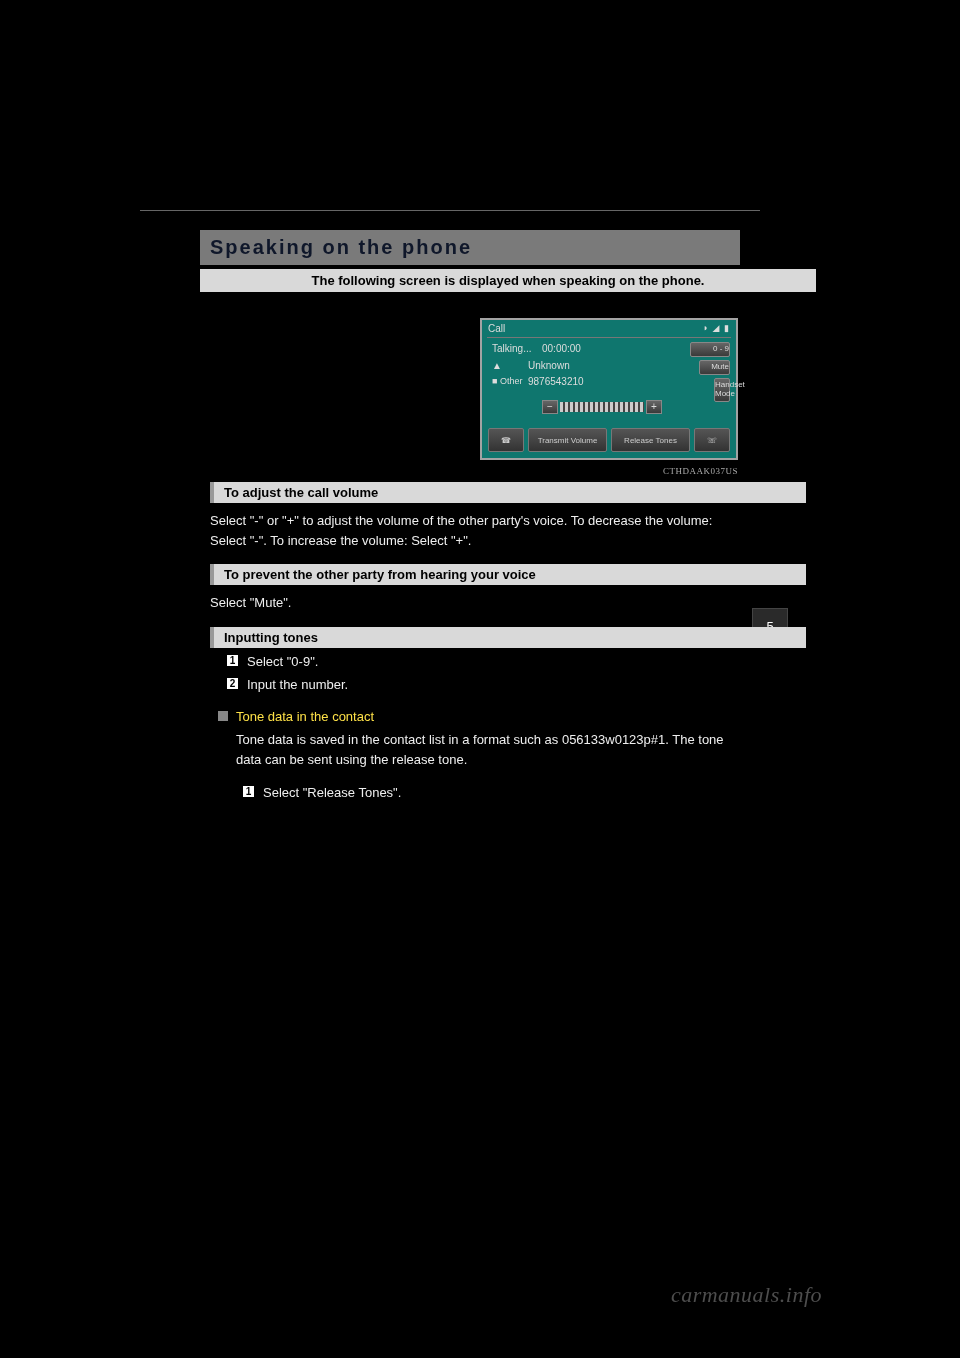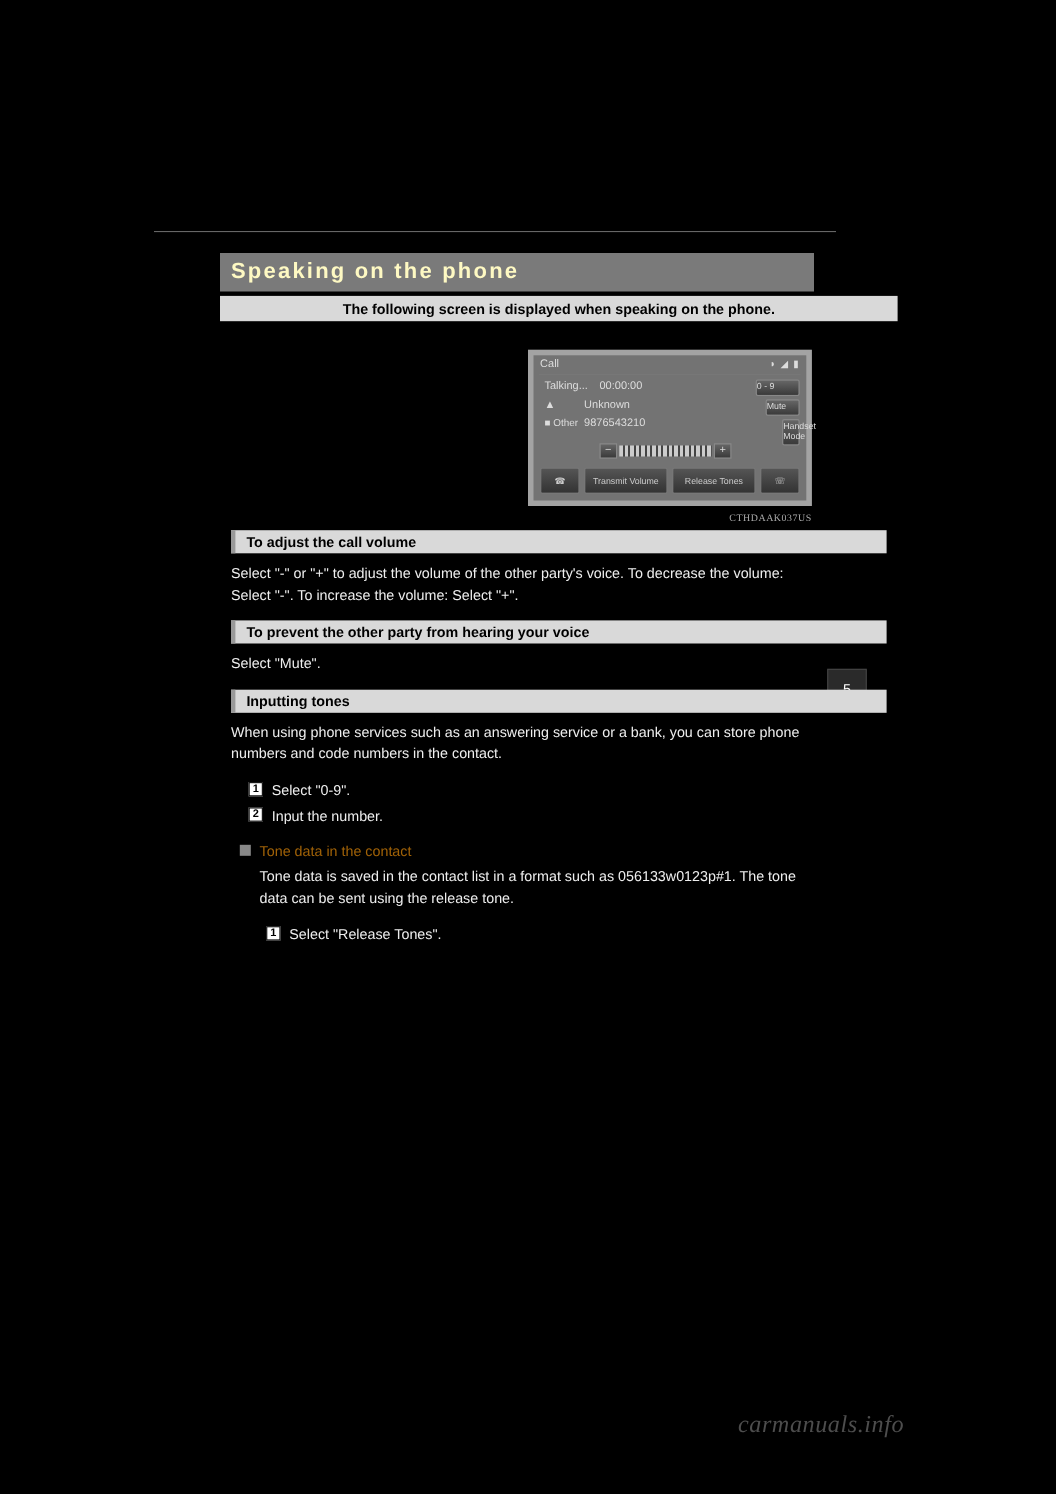--- a/index.html
+++ b/index.html
@@ -1,53 +1,53 @@
 <!DOCTYPE html>
 <html><head>
 <meta charset="utf-8">
 <style>
   * { margin: 0; padding: 0; box-sizing: border-box; }
   html, body { width: 960px; height: 1358px; background: #000; font-family: Arial, Helvetica, sans-serif; }
   .page { position: relative; width: 960px; height: 1358px; background: #000; }
   .hr-top { position: absolute; left: 140px; top: 210px; width: 620px; border-top: 1px solid #666; }
   .content { position: absolute; left: 200px; top: 230px; width: 540px; color: #fff; }
-  .title-bar { background: #7a7a7a; color: #fef9c3; padding: 6px 10px; font-size: 20px; font-weight: bold; letter-spacing: 2px; width: 540px; }
+  .title-bar { background: #7a7a7a; color: #0f172a; padding: 6px 10px; font-size: 20px; font-weight: bold; letter-spacing: 2px; width: 540px; }
   .intro-box { background: #d9d9d9; color: #000; font-weight: bold; font-size: 13px; text-align: center; padding: 4px 8px; margin-top: 4px; width: 616px; }
-  .screenshot { position: relative; width: 258px; height: 142px; margin: 26px 0 6px 280px; background: #737373; border: 5px solid #a3a3a3; }
+  .screenshot { position: relative; width: 258px; height: 142px; margin: 26px 0 6px 280px; background: #0f766e; border: 2px solid #a3a3a3; }
   .ss-header { position: absolute; top: 3px; left: 6px; font-size: 10px; color: #ddd; }
   .ss-icons { position: absolute; top: 3px; right: 6px; font-size: 9px; color: #ddd; letter-spacing: 1px; }
   .ss-hr { position: absolute; top: 17px; left: 5px; right: 5px; border-top: 1px solid #777; }
   .ss-talking { position: absolute; top: 23px; left: 10px; font-size: 10px; color: #ddd; }
   .ss-time { position: absolute; top: 23px; left: 60px; font-size: 10px; color: #ddd; }
   .ss-person { position: absolute; top: 40px; left: 10px; font-size: 10px; color: #ddd; }
   .ss-name { position: absolute; top: 40px; left: 46px; font-size: 10px; color: #ddd; }
   .ss-other { position: absolute; top: 56px; left: 10px; font-size: 9px; color: #ddd; }
   .ss-number { position: absolute; top: 56px; left: 46px; font-size: 10px; color: #ddd; }
-  .ss-btn { position: absolute; background: linear-gradient(#666,#3a3a3a); border: 1px solid #888; color: #ddd; font-size: 8px; text-align: left; line-height: 1.1; padding: 2px 0; border-radius: 2px; }
+  .ss-btn { position: absolute; background: linear-gradient(#666,#3a3a3a); border: 1px solid #888; color: #ddd; font-size: 8px; text-align: right; line-height: 1.1; padding: 2px 0; border-radius: 2px; }
   .ss-btn-09   { top: 22px; right: 6px; width: 40px; }
   .ss-btn-mute { top: 40px; right: 6px; width: 31px; }
   .ss-btn-handset { top: 58px; right: 6px; width: 16px; }
   .ss-vol { position: absolute; top: 80px; left: 60px; width: 120px; height: 14px; display: flex; align-items: center; }
   .ss-vol-btn { background: linear-gradient(#666,#3a3a3a); border: 1px solid #888; color: #ddd; font-size: 10px; width: 16px; height: 14px; text-align: center; line-height: 12px; }
   .ss-vol-bar { flex: 1; height: 10px; margin: 0 2px; background: repeating-linear-gradient(90deg,#ccc 0 3px,#444 3px 5px); }
   .ss-bottom { position: absolute; bottom: 6px; left: 6px; right: 6px; height: 24px; display: flex; gap: 4px; }
   .ss-bottom .seg { background: linear-gradient(#555,#333); border: 1px solid #777; color: #ccc; font-size: 8px; display: flex; align-items: center; justify-content: center; border-radius: 2px; }
   .seg-hangup { width: 36px; }
   .seg-tv { flex: 1; }
   .seg-rt { flex: 1; }
   .seg-call { width: 36px; }
   .ss-credit { font-size: 9px; color: #aaa; text-align: right; margin: 0 0 4px 280px; width: 258px; letter-spacing: 0.5px; font-family: Liberation Serif, serif; }
   .sub-head { background: #d9d9d9; color: #000; font-weight: bold; font-size: 13px; padding: 3px 10px; width: 596px; margin-left: 10px; border-left: 4px solid #999; margin-top: 6px; }
   .body-text { color: #eee; font-size: 13px; line-height: 1.5; margin: 8px 0 14px 10px; width: 520px; }
   .step { display: flex; align-items: flex-start; gap: 8px; margin: 4px 0 0 26px; }
   .numbox { width: 13px; height: 13px; background: #fff; color: #000; font-size: 10px; font-weight: bold; display: flex; align-items: center; justify-content: center; border: 1px solid #000; flex-shrink: 0; margin-top: 2px; }
   .step-text { color: #eee; font-size: 13px; line-height: 1.5; width: 490px; }
   .square-bullet { display: flex; align-items: flex-start; gap: 8px; margin: 12px 0 0 18px; }
   .sq { width: 10px; height: 10px; background: #888; flex-shrink: 0; margin-top: 4px; }
-  .sq-text { color: #a16207; font-size: 13px; line-height: 1.5; width: 500px; }
+  .sq-text { color: #fde047; font-size: 13px; line-height: 1.5; width: 500px; }
   .side-tab { position: absolute; right: 172px; top: 608px; width: 36px; height: 36px; background: #2a2a2a; border: 1px solid #444; color: #fff; font-size: 13px; display: flex; align-items: center; justify-content: center; }
   .watermark { position: absolute; right: 138px; bottom: 50px; color: #4d4d4d; font-size: 22px; font-style: italic; font-family: Georgia, serif; letter-spacing: 0.5px; }
 </style>
 </head>
 <body>
 
 <div class="page">
   <div class="hr-top"></div>
   <div class="side-tab">5</div>
 
@@ -84,21 +84,20 @@
     </div>
     <div class="ss-credit">CTHDAAK037US</div>
 
     <div class="sub-head">To adjust the call volume</div>
     <div class="body-text">Select "-" or "+" to adjust the volume of the other party's voice. To decrease the volume: Select "-". To increase the volume: Select "+".</div>
 
     <div class="sub-head">To prevent the other party from hearing your voice</div>
     <div class="body-text">Select "Mute".</div>
 
     <div class="sub-head">Inputting tones</div>
-    <div class="body-text">When using phone services such as an answering service or a bank, you can store phone numbers and code numbers in the contact.</div>
 
     <div class="step">
       <div class="numbox">1</div>
       <div class="step-text">Select "0-9".</div>
     </div>
     <div class="step">
       <div class="numbox">2</div>
       <div class="step-text">Input the number.</div>
     </div>
 

